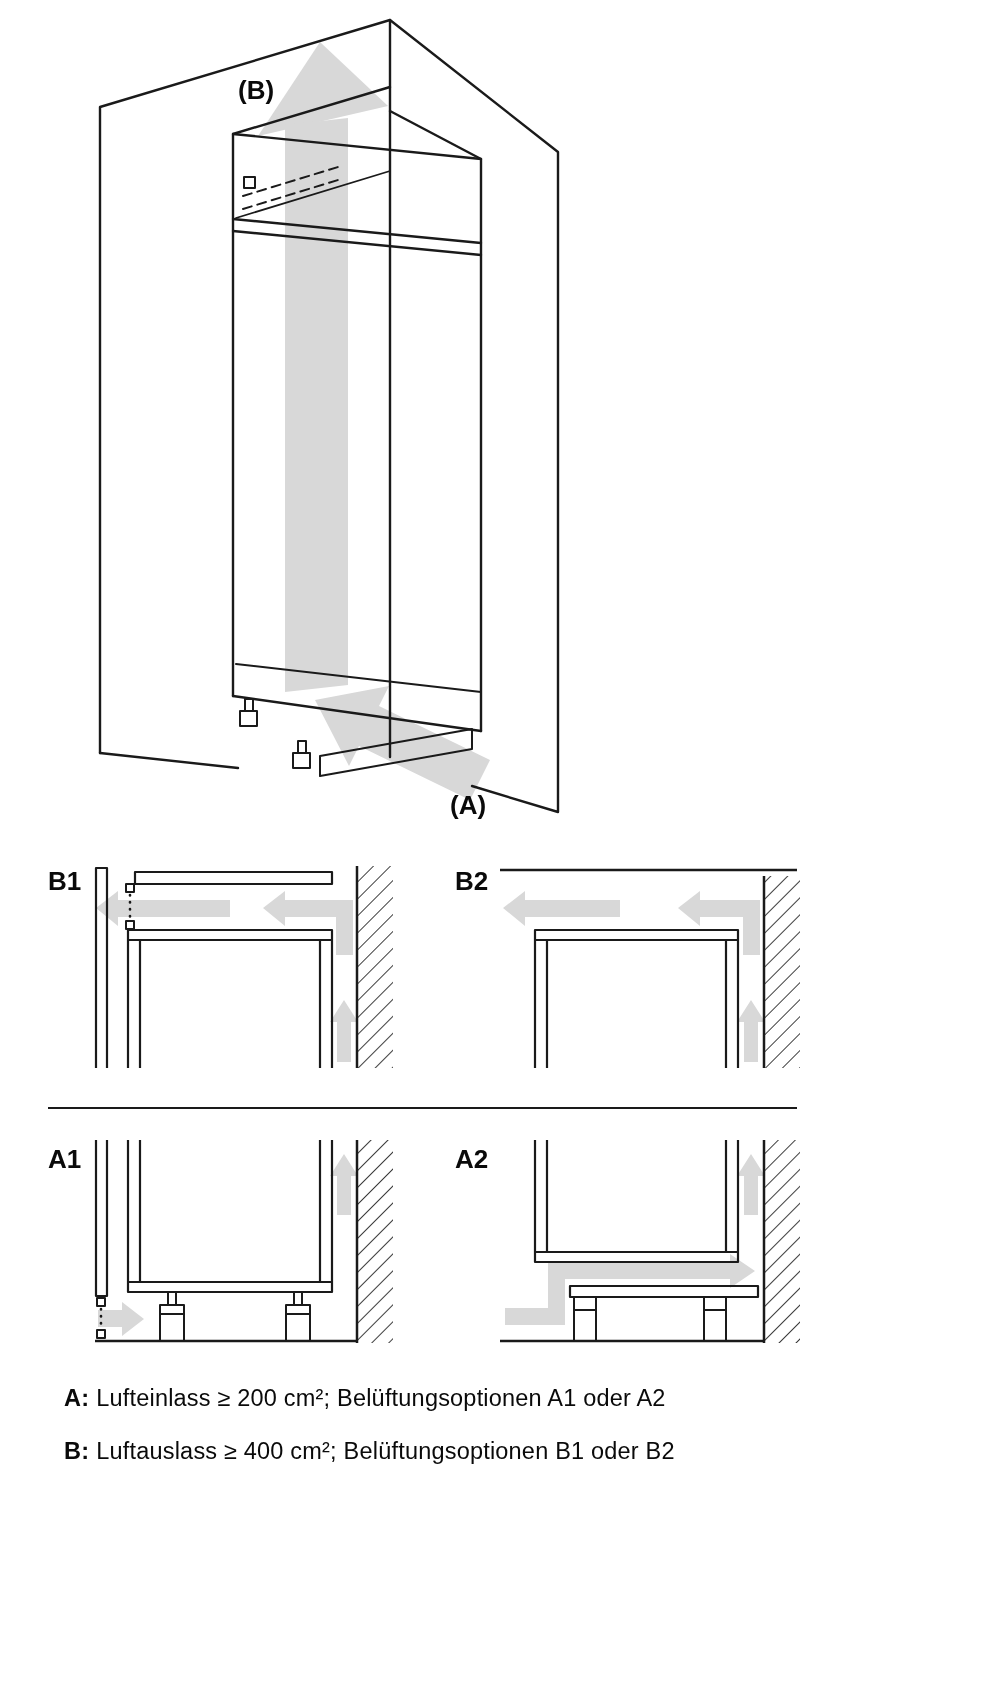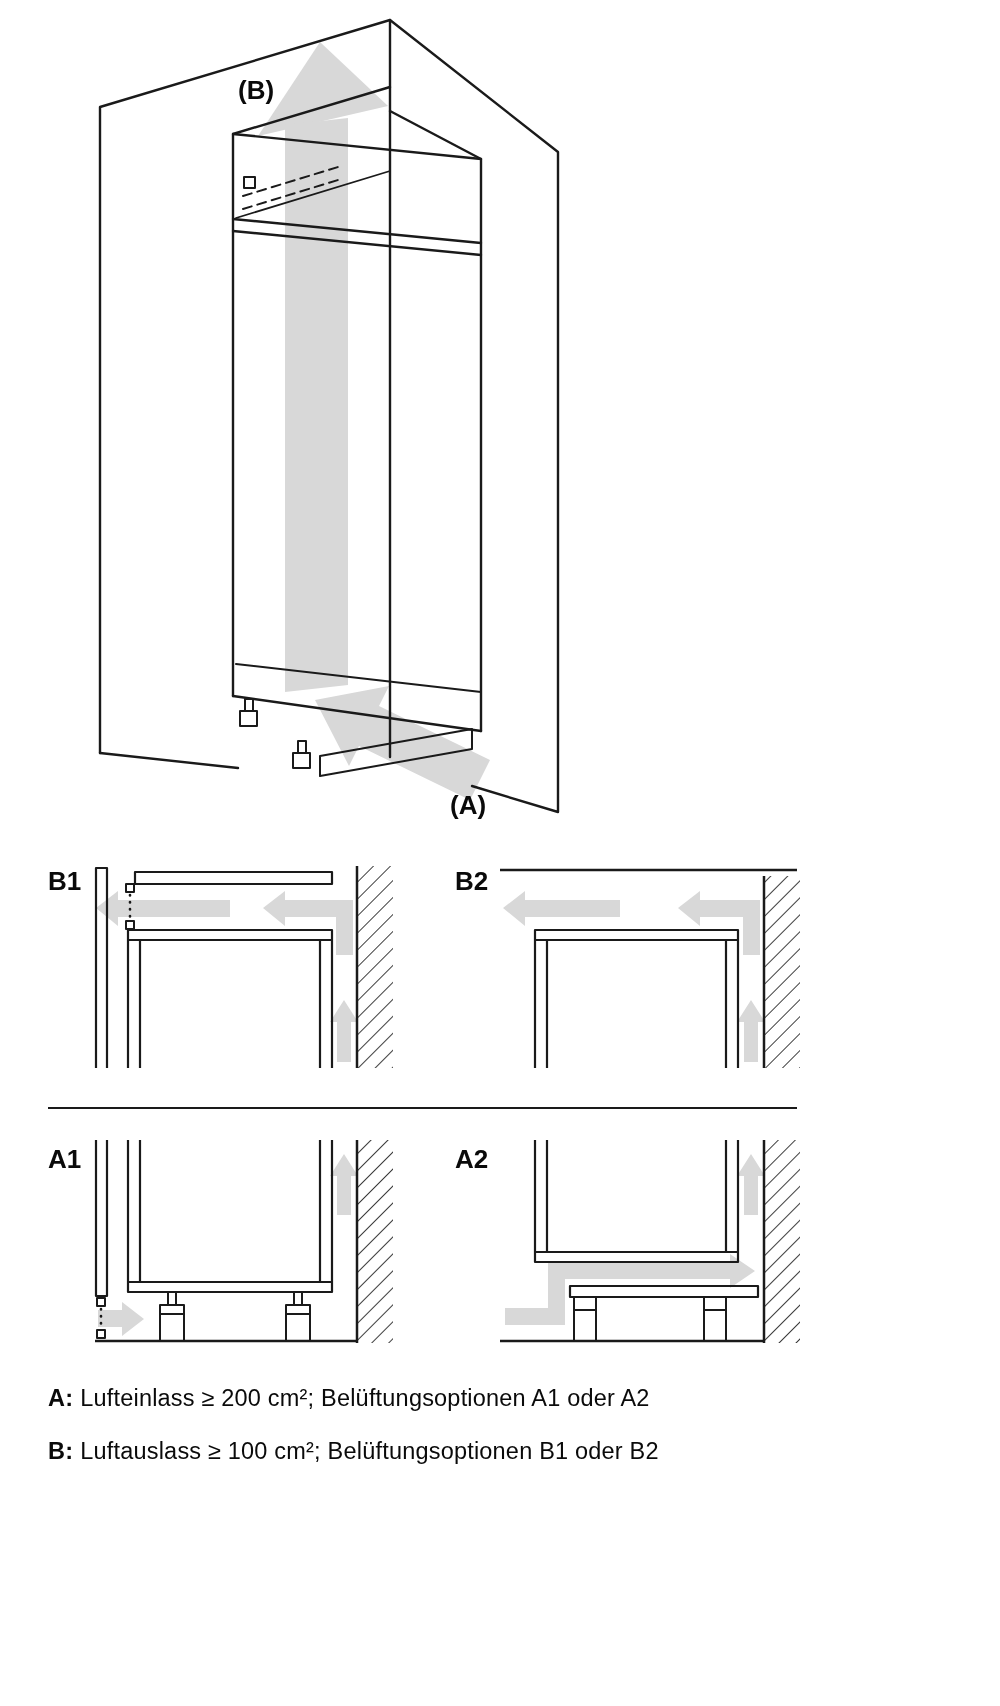--- a/index.html
+++ b/index.html
@@ -2,21 +2,21 @@
 <html><head>
 <meta charset="utf-8">
 <style>
   * { margin:0; padding:0; box-sizing:border-box; }
   html, body { background:#ffffff; }
   .page {
     position:relative; width:1000px; height:1706px; background:#ffffff;
     font-family:"Liberation Sans", sans-serif; overflow:hidden; color:#0a0a0a;
   }
   .diagram-svg { position:absolute; top:0; left:0; display:block; }
-  .captions { position:absolute; left:48px; top:1383px; width:912px; }
+  .captions { position:absolute; left:64px; top:1383px; width:912px; }
   .caption-line { font-size:23.5px; line-height:1.32; margin-bottom:22px; letter-spacing:0.2px; }
   .cap-prefix { font-weight:bold; margin-right:7px; }
   text { font-family:"Liberation Sans", sans-serif; fill:#0a0a0a; }
   .panel-lbl { font-size:26px; font-weight:bold; }
   .iso-lbl { font-size:26px; font-weight:600; }
 </style>
 </head>
 <body>
 
 <div class="page">
@@ -135,16 +135,16 @@
       <rect x="574" y="1297" width="22" height="44" stroke-width="2"></rect>
       <line x1="574" y1="1310" x2="596" y2="1310" stroke-width="2"></line>
       <rect x="704" y="1297" width="22" height="44" stroke-width="2"></rect>
       <line x1="704" y1="1310" x2="726" y2="1310" stroke-width="2"></line>
       <text class="panel-lbl" x="455" y="1168" stroke="none" fill="#0a0a0a">A2</text>
     </g>
   </svg>
 
   <div class="captions">
     <p class="caption-line"><span class="cap-prefix">A:</span><span>Lufteinlass ≥ 200 cm²; Belüftungsoptionen A1 oder A2</span></p>
-    <p class="caption-line"><span class="cap-prefix">B:</span><span>Luftauslass ≥ 100 cm²; Belüftungsoptionen B1 oder B2</span></p>
+    <p class="caption-line"><span class="cap-prefix">B:</span><span>Luftauslass ≥ 400 cm²; Belüftungsoptionen B1 oder B2</span></p>
   </div>
 
 </div>
 
 </body></html>

